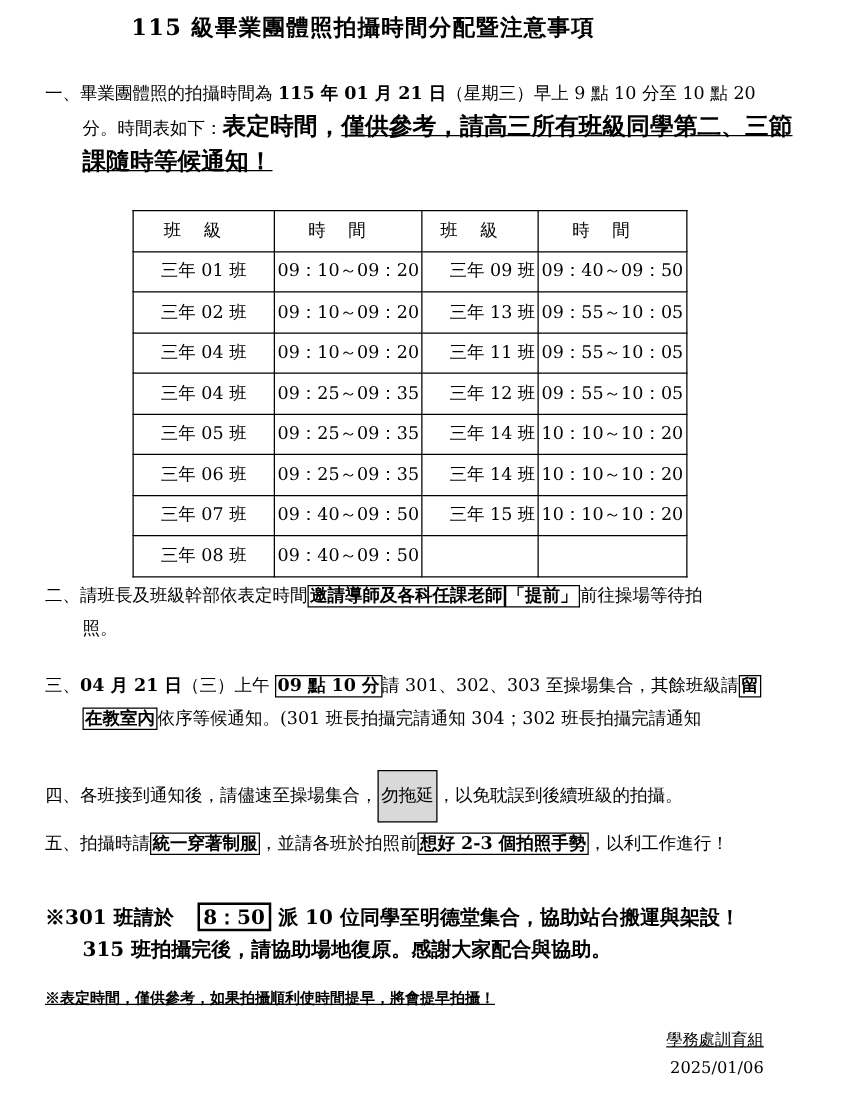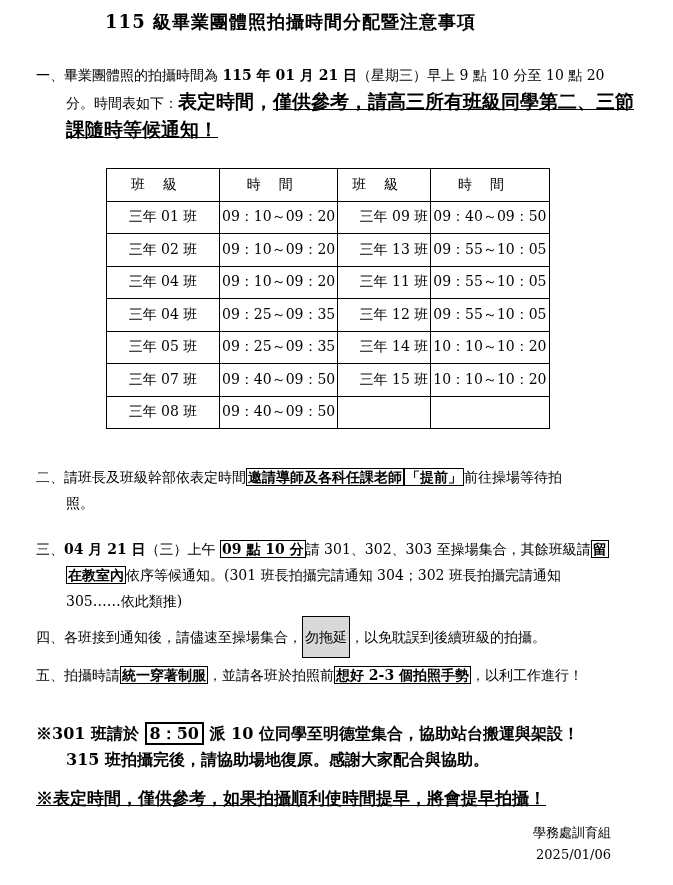--- a/index.html
+++ b/index.html
@@ -87,20 +87,26 @@
       <td class="c-class2">三年 12 班</td>
       <td class="c-time2">09：55～10：05</td>
     </tr>
     <tr>
       <td class="c-class">三年 05 班</td>
       <td class="c-time">09：25～09：35</td>
       <td class="c-class2">三年 14 班</td>
       <td class="c-time2">10：10～10：20</td>
     </tr>
     <tr>
+      <td class="c-class">三年 06 班</td>
+      <td class="c-time">09：25～09：35</td>
+      <td class="c-class2">三年 14 班</td>
+      <td class="c-time2">10：10～10：20</td>
+    </tr>
+    <tr>
       <td class="c-class">三年 07 班</td>
       <td class="c-time">09：40～09：50</td>
       <td class="c-class2">三年 15 班</td>
       <td class="c-time2">10：10～10：20</td>
     </tr>
     <tr>
       <td class="c-class">三年 08 班</td>
       <td class="c-time">09：40～09：50</td>
       <td class="c-class2"></td>
       <td class="c-time2"></td>
@@ -117,33 +123,30 @@
   </div>
 </div>
 
 <div class="para" style="top:536px;">
   <div>
     <span>三、</span><span class="b">04 月 21 日</span><span>（三）上午 </span><span class="b box">09 點 10 分</span><span>請 301、302、303 至操場集合，其餘班級請</span><span class="b box">留</span>
   </div>
   <div class="indent">
     <span class="b box">在教室內</span><span>依序等候通知。(301 班長拍攝完請通知 304；302 班長拍攝完請通知</span>
   </div>
-  <div class="indent">
-    <span>305……依此類推)</span>
-  </div>
 </div>
 
 <div class="para" style="top:624px;">
   <span>四、</span><span>各班接到通知後，請儘速至操場集合，</span><span class="shade">勿拖延</span><span>，以免耽誤到後續班級的拍攝。</span>
 </div>
 
 <div class="para" style="top:662px;">
   <span>五、</span><span>拍攝時請</span><span class="b box">統一穿著制服</span><span>，並請各班於拍照前</span><span class="b box">想好 2-3 個拍照手勢</span><span>，以利工作進行！</span>
 </div>
 
 <div class="note" style="top:722px;">
-  <span>※301 班請於 </span><span class="box" style="border-width:2px; padding:0 3px;">8：50</span><span> 派 10 位同學至明德堂集合，協助站台搬運與架設！</span>
+  <span>※301 班請於 </span><span class="box" style="border-width:2px; padding:0 3px;margin-left:13px;">8：50</span><span> 派 10 位同學至明德堂集合，協助站台搬運與架設！</span>
 </div>
 <div class="note" style="top:748px; left:66px;">315 班拍攝完後，請協助場地復原。感謝大家配合與協助。</div>
-<div class="note u" style="top:786px; font-size:17px;">※表定時間，僅供參考，如果拍攝順利使時間提早，將會提早拍攝！</div>
+<div class="note u" style="top:786px; font-size:12px;">※表定時間，僅供參考，如果拍攝順利使時間提早，將會提早拍攝！</div>
 
-<div class="sign" style="top:822px;">學務處訓育組</div>
+<div class="sign" style="top:822px;text-decoration:underline;">學務處訓育組</div>
 <div class="sign" style="top:844px;">2025/01/06</div>
 
 </body></html>

